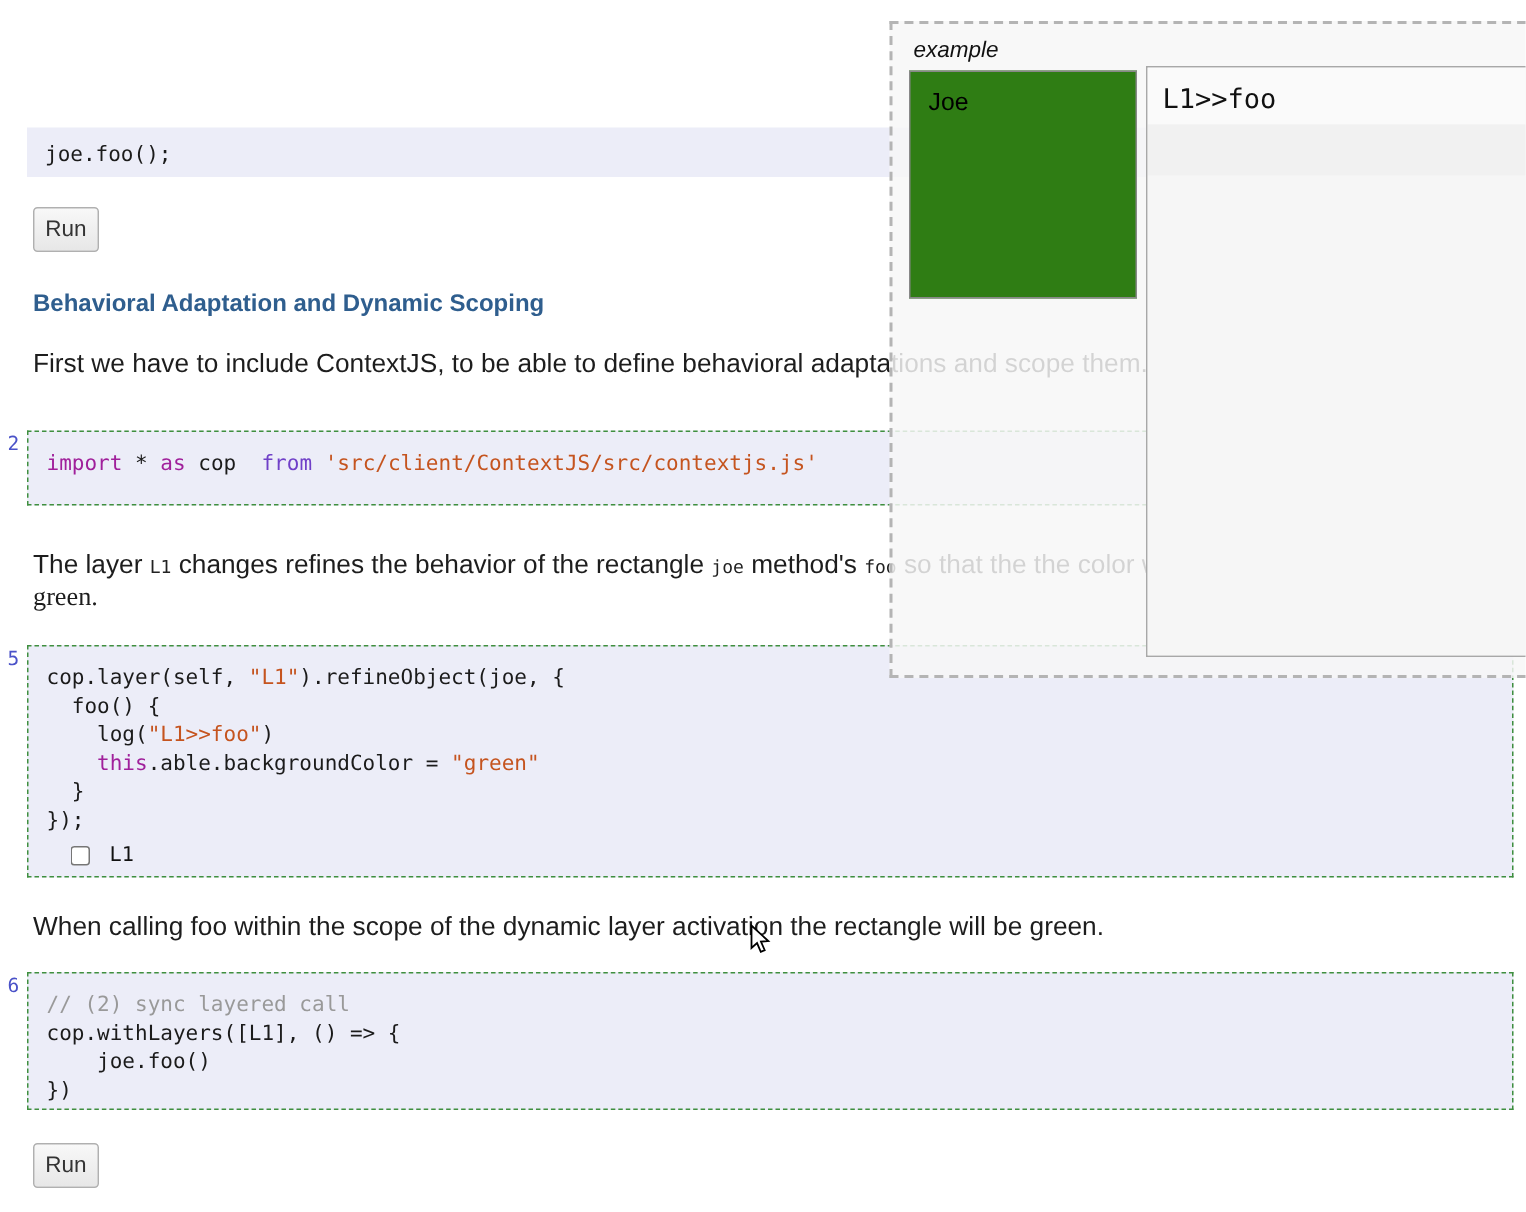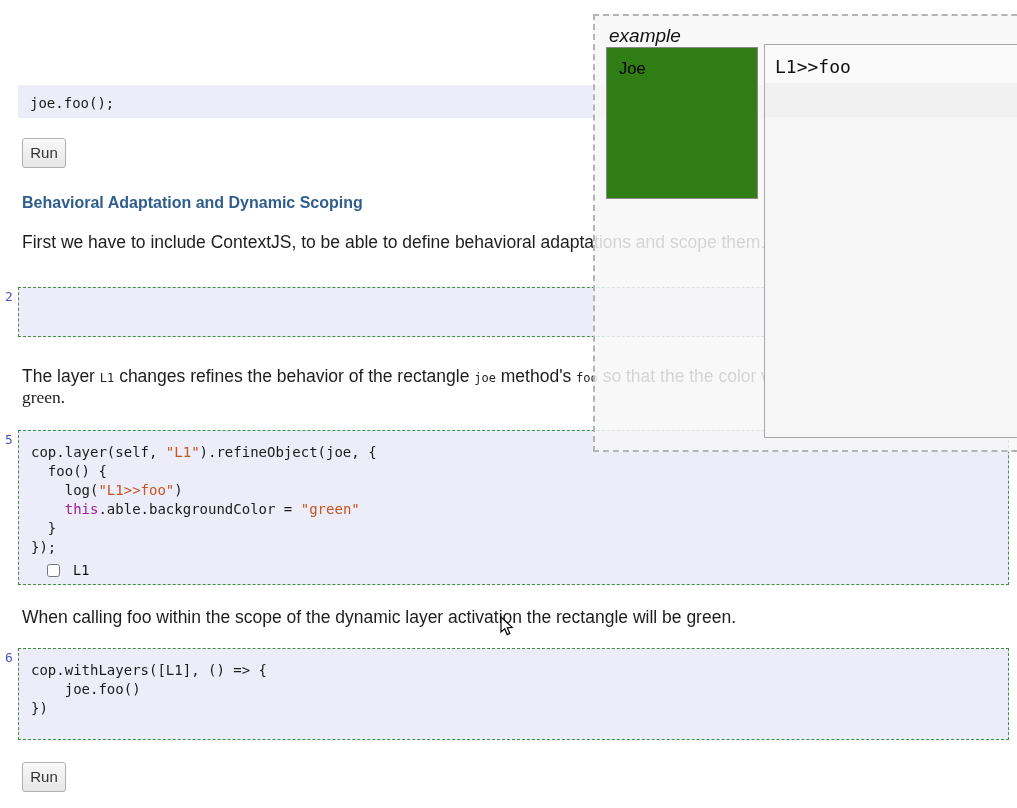--- a/index.html
+++ b/index.html
@@ -58,21 +58,21 @@
 
   
   .overlay{
     position:absolute;left:593px;top:14px;width:520px;height:434px;
     border:2px dashed #b4b4b4;
     background:rgba(247,247,247,0.84);
     z-index:5;
   }
   .overlay-title{
     position:absolute;left:14px;top:9px;
-    font-style:italic;font-size:19px;color:#111;
+    font-style:italic;font-size:15px;color:#111;
   }
   .joe-rect{
     position:absolute;left:11px;top:31px;width:152px;height:152px;
     background:var(--accent-green,#2f7d14);
     border:1px solid #888;box-sizing:border-box;
   }
   .joe-rect .joe-label{padding:11px 0 0 12px;font-size:16.5px;color:#000;}
   .console-pane{
     position:absolute;left:169px;top:28px;width:340px;height:394px;
     background:#f3f3f3;border:1px solid #a8a8a8;box-sizing:border-box;
@@ -100,20 +100,23 @@
   </div>
 
   <button class="run-btn" style="top:138px;">Run</button>
 
   <h2 class="heading">Behavioral Adaptation and Dynamic Scoping</h2>
 
   <p class="para" style="top:232px;">First we have to include ContextJS, to be able to define behavioral adaptations and scope them.</p>
 
   <div class="codecell bordered" style="top:287px;height:48px;">
     <span class="cell-number">2</span>
+    <div class="lines">
+      <div class="code-line"><span class="tok-kw">import</span><span> * </span><span class="tok-kw">as</span><span> cop  </span><span class="tok-kw2">from</span><span> </span><span class="tok-str">'src/client/ContextJS/src/contextjs.js'</span></div>
+    </div>
   </div>
 
   <p class="para" style="top:366px;"><span>The layer </span><span class="inline-code">L1</span><span> changes refines the behavior of the rectangle </span><span class="inline-code">joe</span><span> method's </span><span class="inline-code">foo</span><span> so that the the color will be set to green</span></p>
   <p class="para" style="top:387px;font-family:Liberation Serif, serif;">green.</p>
 
   <div class="codecell bordered" style="top:430px;height:153px;">
     <span class="cell-number">5</span>
     <div class="lines">
       <div class="code-line"><span>cop.layer(self, </span><span class="tok-str">"L1"</span><span>).refineObject(joe, {</span></div>
       <div class="code-line">  foo() {</div>
@@ -126,20 +129,21 @@
         <span class="layer-label">L1</span>
       </div>
     </div>
   </div>
 
   <p class="para" style="top:607px;">When calling foo within the scope of the dynamic layer activation the rectangle will be green.</p>
 
   <div class="codecell bordered" style="top:648px;height:90px;">
     <span class="cell-number">6</span>
     <div class="lines">
+      <div class="code-line tok-com">// (2) sync layered call</div>
       <div class="code-line">cop.withLayers([L1], () =&gt; {</div>
       <div class="code-line">    joe.foo()</div>
       <div class="code-line">})</div>
     </div>
   </div>
 
   <button class="run-btn" style="top:762px;">Run</button>
 
   <svg class="cursor" width="14" height="21" viewBox="0 0 14 21">
     <polygon points="1,1 1,16 4.7,12.7 7.2,18.6 9.8,17.5 7.3,11.7 12.2,11.4" fill="#ffffff" stroke="#000000" stroke-width="1.2"></polygon>

